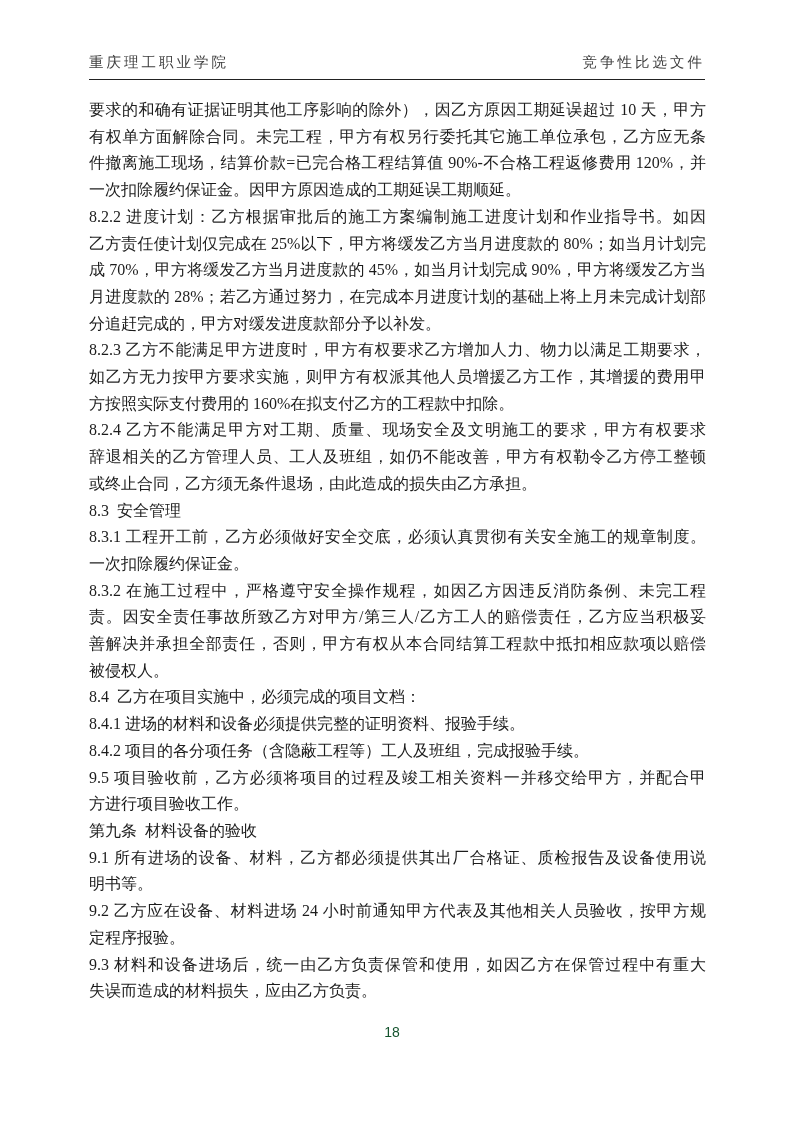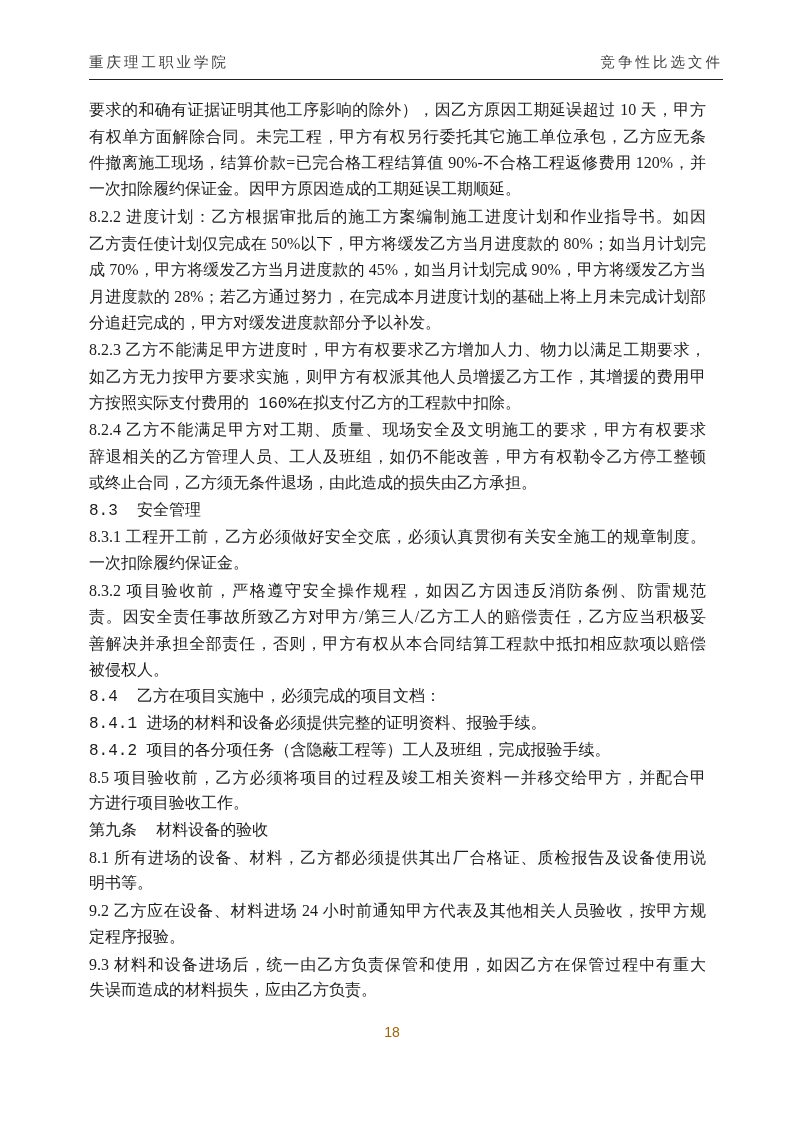--- a/index.html
+++ b/index.html
@@ -10,21 +10,21 @@
     height: 1122px;
     margin: 0 auto;
     background: #ffffff;
     font-family: "Liberation Serif", "DejaVu Serif", serif;
     color: #1c1c1c;
     overflow: hidden;
   }
   .header {
     position: absolute;
     left: 89px;
-    right: 71px;
+    right: 89px;
     top: 0;
     height: 80px;
     display: flex;
     justify-content: space-between;
     align-items: flex-end;
     padding-bottom: 7px;
     border-bottom: 1.5px solid #222222;
     font-size: 14.5px;
     color: #3d3d3d;
   }
@@ -40,30 +40,29 @@
     color: #1c1c1c;
   }
   .para { margin: 0; }
   .ln {
     white-space: pre-wrap;
     text-align: justify;
     text-align-last: justify;
   }
   .ln.last {
     text-align-last: left;
-    font-family: Liberation Mono, monospace;
   }
   .footer {
     position: absolute;
     left: 0;
     right: 10px;
     top: 1024px;
     text-align: center;
     font-size: 14px;
-    color: #a16207;
+    color: #14532d;
     font-family: "Liberation Sans", sans-serif;
   }
 </style>
 </head>
 <body>
 
 <div class="page">
 
   <div class="header">
     <span class="left">重庆理工职业学院</span>
@@ -72,21 +71,21 @@
 
   <div class="doc-body">
       <div class="para">
         <div class="ln">要求的和确有证据证明其他工序影响的除外），因乙方原因工期延误超过 10 天，甲方</div>
         <div class="ln">有权单方面解除合同。未完工程，甲方有权另行委托其它施工单位承包，乙方应无条</div>
         <div class="ln">件撤离施工现场，结算价款=已完合格工程结算值 90%-不合格工程返修费用 120%，并</div>
         <div class="ln last">一次扣除履约保证金。因甲方原因造成的工期延误工期顺延。</div>
       </div>
       <div class="para">
         <div class="ln">8.2.2 进度计划：乙方根据审批后的施工方案编制施工进度计划和作业指导书。如因</div>
-        <div class="ln">乙方责任使计划仅完成在 50%以下，甲方将缓发乙方当月进度款的 80%；如当月计划完</div>
+        <div class="ln">乙方责任使计划仅完成在 25%以下，甲方将缓发乙方当月进度款的 80%；如当月计划完</div>
         <div class="ln">成 70%，甲方将缓发乙方当月进度款的 45%，如当月计划完成 90%，甲方将缓发乙方当</div>
         <div class="ln">月进度款的 28%；若乙方通过努力，在完成本月进度计划的基础上将上月未完成计划部</div>
         <div class="ln last">分追赶完成的，甲方对缓发进度款部分予以补发。</div>
       </div>
       <div class="para">
         <div class="ln">8.2.3 乙方不能满足甲方进度时，甲方有权要求乙方增加人力、物力以满足工期要求，</div>
         <div class="ln">如乙方无力按甲方要求实施，则甲方有权派其他人员增援乙方工作，其增援的费用甲</div>
         <div class="ln last">方按照实际支付费用的 160%在拟支付乙方的工程款中扣除。</div>
       </div>
       <div class="para">
@@ -95,43 +94,43 @@
         <div class="ln last">或终止合同，乙方须无条件退场，由此造成的损失由乙方承担。</div>
       </div>
       <div class="para">
         <div class="ln last">8.3  安全管理</div>
       </div>
       <div class="para">
         <div class="ln">8.3.1 工程开工前，乙方必须做好安全交底，必须认真贯彻有关安全施工的规章制度。</div>
         <div class="ln last">一次扣除履约保证金。</div>
       </div>
       <div class="para">
-        <div class="ln">8.3.2 项目验收前，严格遵守安全操作规程，如因乙方因违反消防条例、防雷规范</div>
+        <div class="ln">8.3.2 在施工过程中，严格遵守安全操作规程，如因乙方因违反消防条例、未完工程</div>
         <div class="ln">责。因安全责任事故所致乙方对甲方/第三人/乙方工人的赔偿责任，乙方应当积极妥</div>
         <div class="ln">善解决并承担全部责任，否则，甲方有权从本合同结算工程款中抵扣相应款项以赔偿</div>
         <div class="ln last">被侵权人。</div>
       </div>
       <div class="para">
         <div class="ln last">8.4  乙方在项目实施中，必须完成的项目文档：</div>
       </div>
       <div class="para">
         <div class="ln last">8.4.1 进场的材料和设备必须提供完整的证明资料、报验手续。</div>
       </div>
       <div class="para">
         <div class="ln last">8.4.2 项目的各分项任务（含隐蔽工程等）工人及班组，完成报验手续。</div>
       </div>
       <div class="para">
-        <div class="ln">8.5 项目验收前，乙方必须将项目的过程及竣工相关资料一并移交给甲方，并配合甲</div>
+        <div class="ln">9.5 项目验收前，乙方必须将项目的过程及竣工相关资料一并移交给甲方，并配合甲</div>
         <div class="ln last">方进行项目验收工作。</div>
       </div>
       <div class="para">
         <div class="ln last">第九条  材料设备的验收</div>
       </div>
       <div class="para">
-        <div class="ln">8.1 所有进场的设备、材料，乙方都必须提供其出厂合格证、质检报告及设备使用说</div>
+        <div class="ln">9.1 所有进场的设备、材料，乙方都必须提供其出厂合格证、质检报告及设备使用说</div>
         <div class="ln last">明书等。</div>
       </div>
       <div class="para">
         <div class="ln">9.2 乙方应在设备、材料进场 24 小时前通知甲方代表及其他相关人员验收，按甲方规</div>
         <div class="ln last">定程序报验。</div>
       </div>
       <div class="para">
         <div class="ln">9.3 材料和设备进场后，统一由乙方负责保管和使用，如因乙方在保管过程中有重大</div>
         <div class="ln last">失误而造成的材料损失，应由乙方负责。</div>
       </div>

